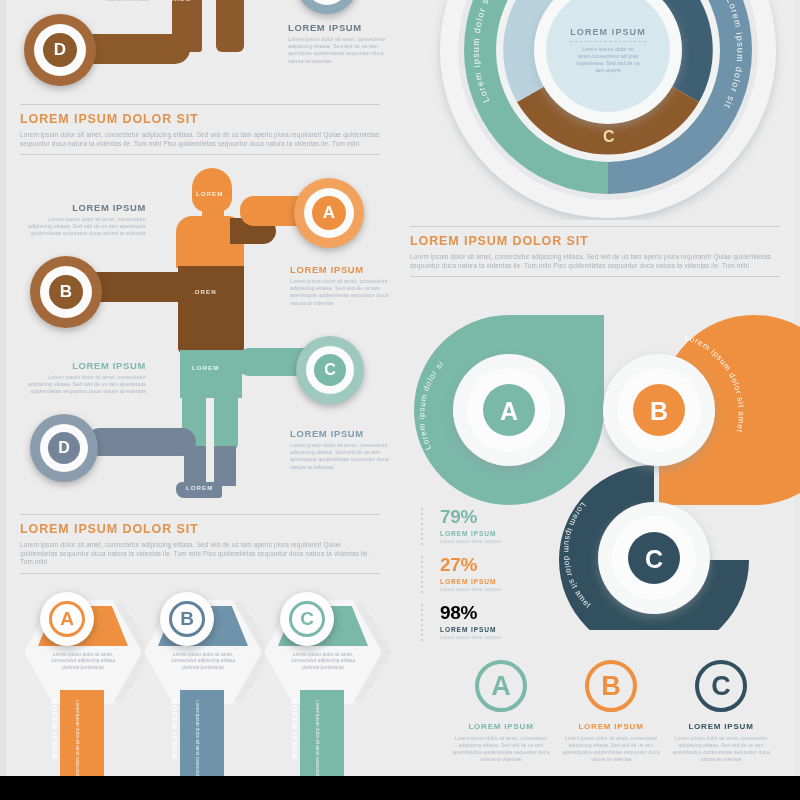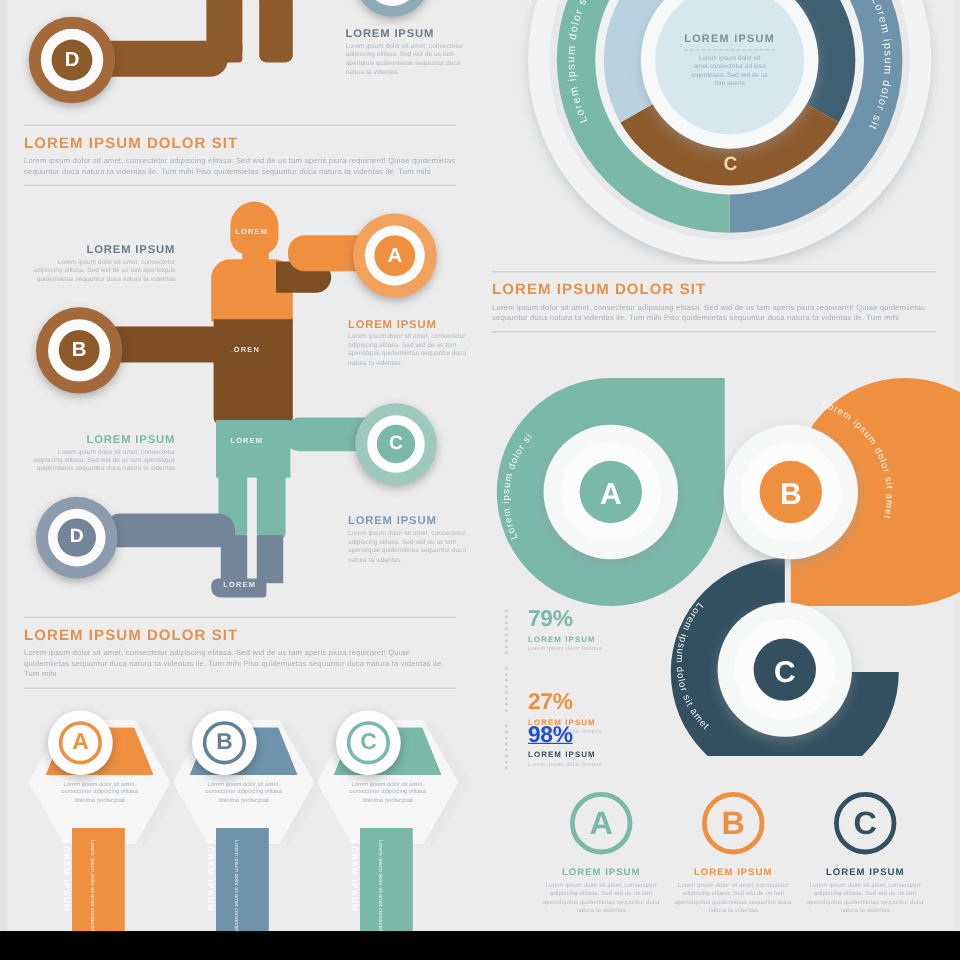--- a/index.html
+++ b/index.html
@@ -412,37 +412,37 @@
     <i></i>
         <i></i>
         <i></i>
         <i></i>
         <i></i>
         <i></i>
         <i></i>
         <i></i>
   </div>
   <div class="stat" style="left:440px;top:554px;">
-    <div class="num" style="color:#ef9040;margin-top:21px;">27%</div>
+    <div class="num" style="color:#ef9040;">27%</div>
     <div class="lb" style="color:#ef9040;">LOREM IPSUM</div>
     <div class="sb">Lorem ipsum dolor tempus</div>
   </div>
 
   <div class="dots" style="left:421px;top:604px;">
     <i></i>
         <i></i>
         <i></i>
         <i></i>
         <i></i>
         <i></i>
         <i></i>
         <i></i>
   </div>
   <div class="stat" style="left:440px;top:602px;">
-    <div class="num" style="color:#1d4ed8;text-decoration:underline;">98%</div>
+    <div class="num" style="color:#000000;">98%</div>
     <div class="lb" style="color:#32505f;">LOREM IPSUM</div>
     <div class="sb">Lorem ipsum dolor tempus</div>
   </div>
 
   <div class="ccard" style="left:442px;top:660px;">
     <div class="oc" style="border:4px solid #7ab8a8;color:#7ab8a8;">
       <span>A</span>
     </div>
     <div class="ct" style="color:#7ab8a8;">LOREM IPSUM</div>
     <div class="cb">Lorem ipsum dolor sit amet, consectetur adipiscing elitasa. Sed wid de us tam aperisfquitus quidemiietas sequuntur duca natura ta videntas</div>

